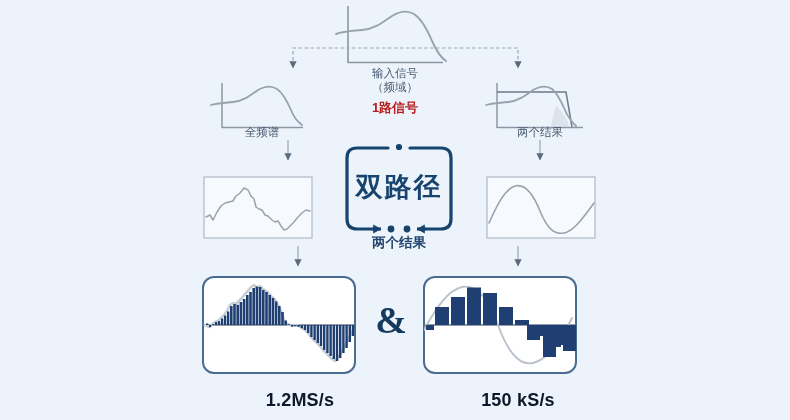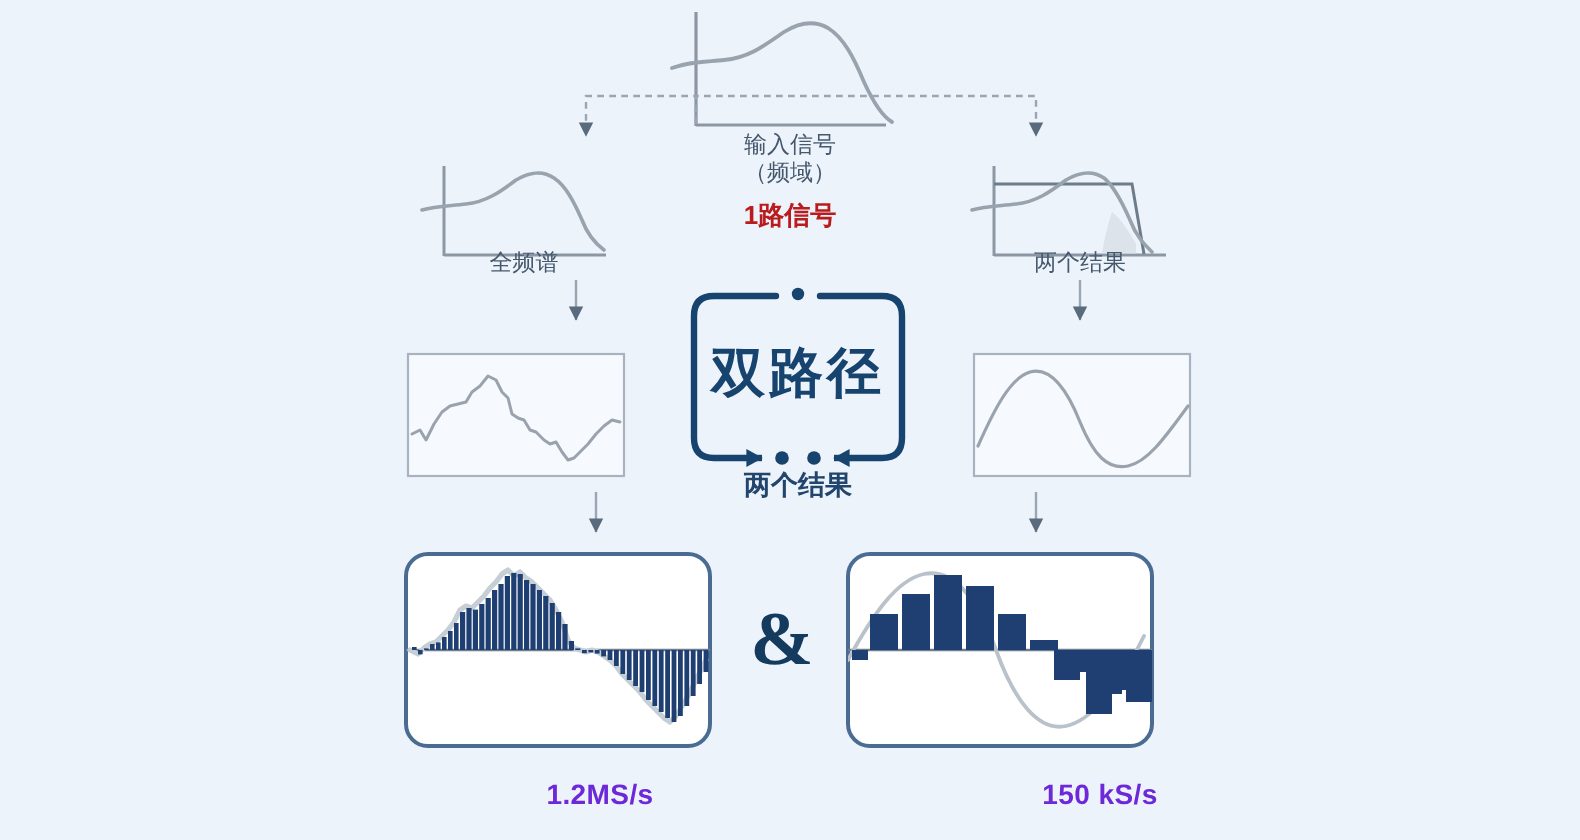--- a/index.html
+++ b/index.html
@@ -37,22 +37,22 @@
   .lbl-small {
     font-size: 11.5px;
     color: #45586d;
   }
   .lbl-mid {
     font-size: 13px;
     color: #b91c1c;
     font-weight: bold;
   }
   .lbl-sample {
-    font-size: 14px;
-    color: #6d28d9;
+    font-size: 18px;
+    color: #0f172a;
     font-weight: bold;
     letter-spacing: .2px;
   }
   .lbl-center {
     font-size: 13.5px;
     color: #22456d;
     font-weight: bold;
   }
   .amp {
     position: absolute;
@@ -290,21 +290,21 @@
     <div class="lbl lbl-mid" style="left:395px; top:100px;">1路信号</div>
 
     <div class="lbl lbl-small" style="left:262px; top:125px;text-align:right;">全频谱</div>
 
     <div class="lbl lbl-small" style="left:540px; top:125px;">两个结果</div>
 
     <div class="lbl lbl-center" style="left:399px; top:235px;">两个结果</div>
 
     <div class="lbl lbl-sample" style="left:300px; top:389px;">1.2MS/s</div>
 
-    <div class="lbl lbl-sample" style="left:518px; top:389px;margin-left:32px;">150 kS/s</div>
+    <div class="lbl lbl-sample" style="left:518px; top:389px;">150 kS/s</div>
 
     <div class="amp" style="left:391px; top:320px;">&amp;</div>
 
     <div id="dualpath">
       <div class="dp-text">双路径</div>
     </div>
   </div>
 
 </div>
 

